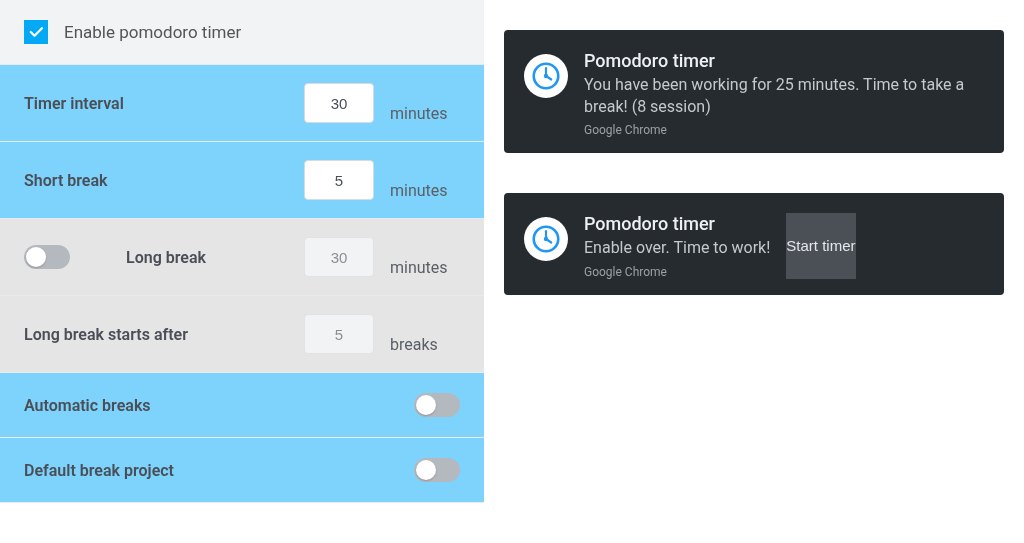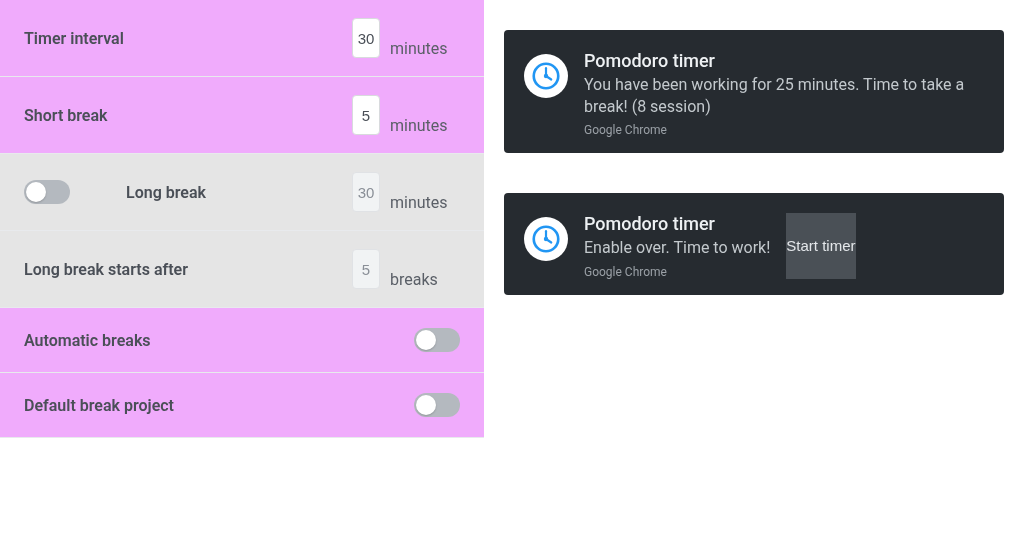--- a/index.html
+++ b/index.html
@@ -30,21 +30,21 @@
       padding: 18px 24px;
       border-bottom: 1px solid #e8eaed;
       background: #e5e5e5;
       min-height: 65px;
     }
     .row.first {
       background: #f1f3f4;
       padding: 20px 24px;
     }
     .row.light {
-      background: #f0abfc;
+      background: #7dd3fc;
     }
     .row .label {
       flex: 1;
       font-size: 16px;
       font-weight: 600;
       color: #4a4f57;
     }
     .checkbox {
       width: 24px;
       height: 24px;
@@ -55,29 +55,29 @@
       margin-right: 16px;
       position: relative;
     }
     .checkbox svg { display: block; }
     .enable-label {
       font-size: 17px;
       color: #555;
       font-weight: 400;
     }
     .input-box {
-      width: 28px;
+      width: 70px;
       height: 40px;
       border: 1px solid #d8dadd;
       background: #fff;
       border-radius: 4px;
       text-align: center;
       font-size: 15px;
       color: #4a4f57;
-      margin-right: 10px;
+      margin-right: 16px;
     }
     .input-box.disabled {
       background: #f1f3f4;
       color: #8a8f97;
       border-color: #e0e2e5;
     }
     .unit {
       font-size: 16px;
       color: #5a5f67;
       width: 70px;
@@ -167,20 +167,28 @@
       font-size: 15px;
       text-align: center;
       cursor: pointer;
     }
   </style>
 </head>
 <body>
 
 <div class="left-panel">
 
+  <div class="row first">
+    <span class="checkbox">
+      <svg width="18" height="18" viewBox="0 0 24 24">
+        <path d="M5 12l5 5L20 7" stroke="#fff" stroke-width="3" fill="none" stroke-linecap="round" stroke-linejoin="round"></path>
+      </svg>
+    </span>
+    <span class="enable-label">Enable pomodoro timer</span>
+  </div>
 
   <div class="row light">
     <span class="label">Timer interval</span>
     <input class="input-box" value="30" style="">
     <span class="unit">minutes</span>
   </div>
 
   <div class="row light">
     <span class="label">Short break</span>
     <input class="input-box" value="5" style="">

